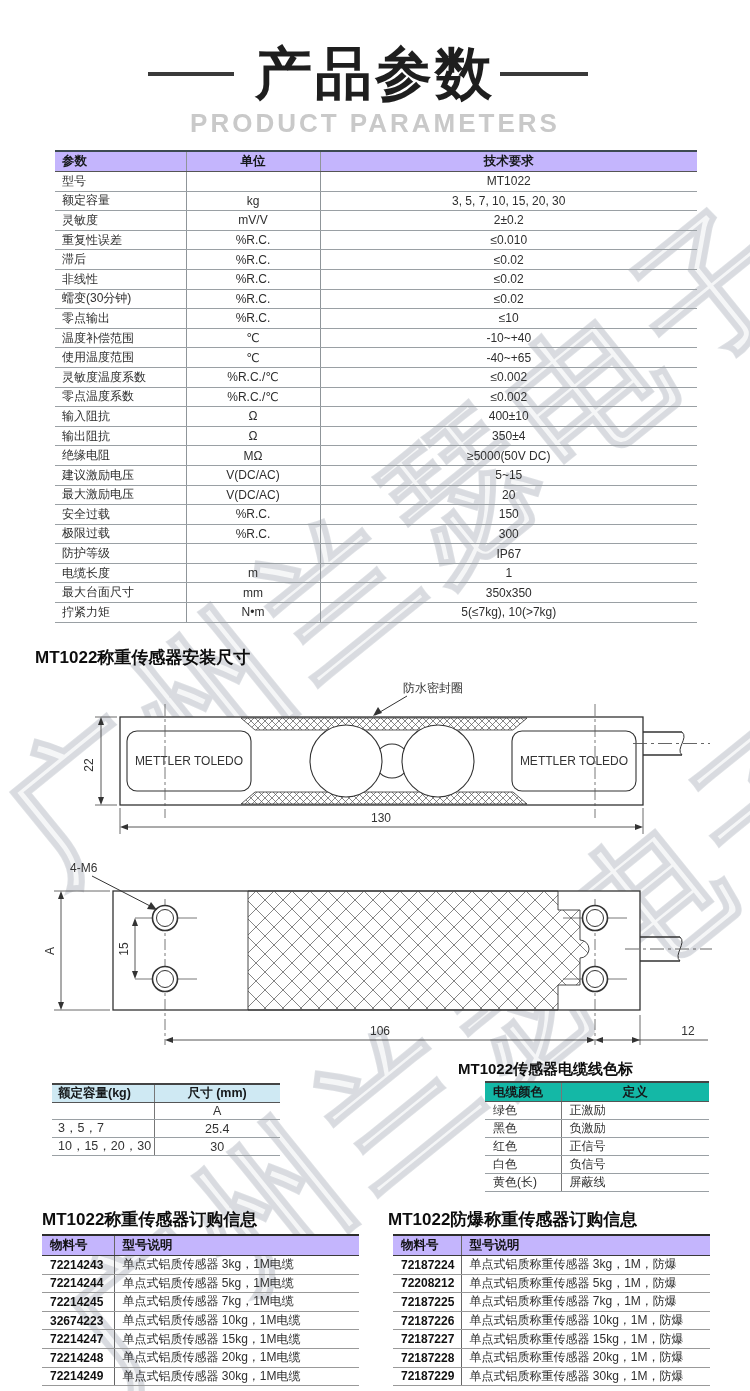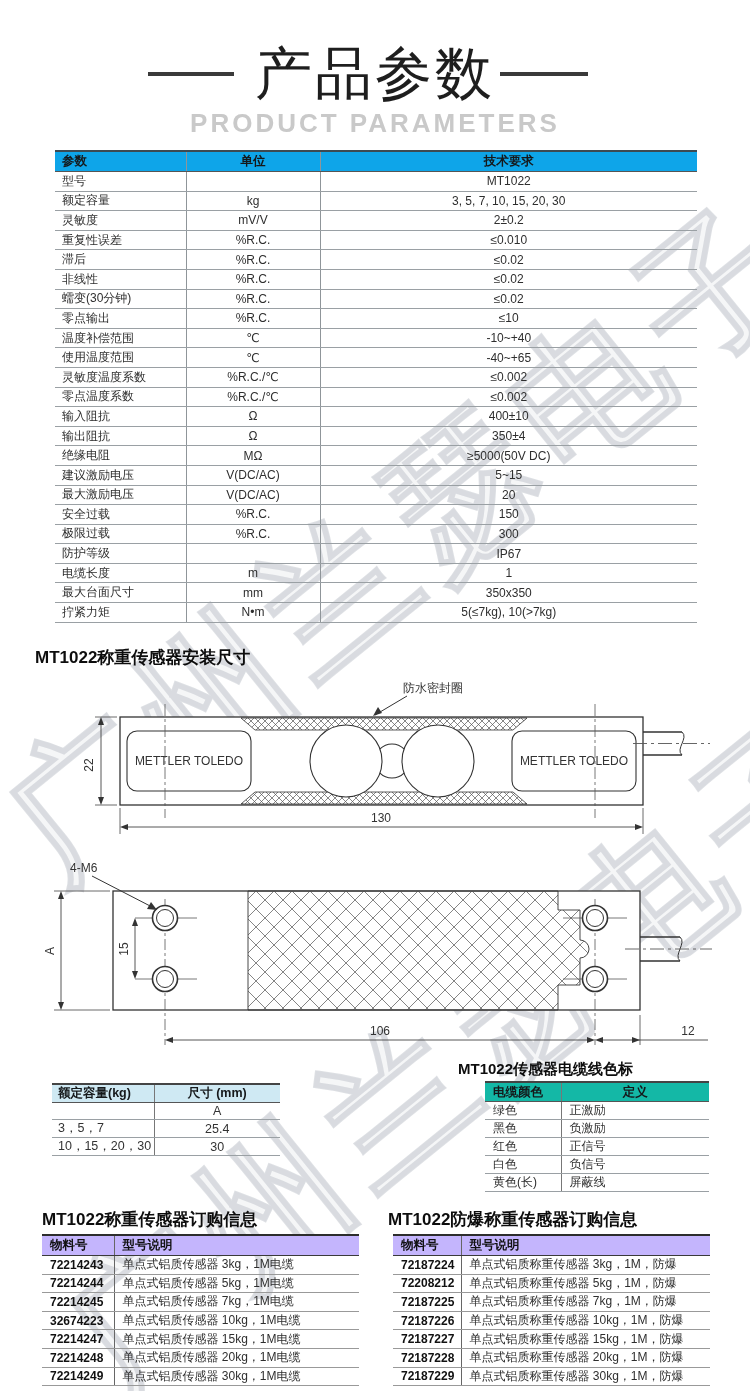--- a/index.html
+++ b/index.html
@@ -6,32 +6,32 @@
   .page{position:relative;width:750px;height:1391px;background:#fff;overflow:hidden;
         font-family:"Liberation Sans","DejaVu Sans",sans-serif;color:#333;}
   
   .wm{position:absolute;font-weight:bold;font-size:148px;letter-spacing:14px;white-space:nowrap;
       color:rgba(195,200,205,0.16);-webkit-text-stroke:1.5px rgba(175,180,190,0.40);
       transform:rotate(-39deg);pointer-events:none;z-index:0;}
   .wm1{left:-80px;top:440px;}
   .wm2{left:-20px;top:950px;}
   
   .banner-title{position:absolute;left:0;top:36px;width:750px;text-align:center;
-      font-size:57px;font-weight:400;letter-spacing:3px;color:#1e1e1e;z-index:1;}
+      font-size:57px;font-weight:700;letter-spacing:3px;color:#1e1e1e;z-index:1;}
   .banner-sub{position:absolute;left:0;top:108px;width:750px;text-align:center;
       font-size:26px;font-weight:bold;letter-spacing:3px;color:#c9c9c9;z-index:1;}
   .banner-dash{position:absolute;top:72px;height:4px;background:#3a3a3a;z-index:1;}
   .dash-l{left:148px;width:86px;}
   .dash-r{left:500px;width:88px;}
   
   table{border-collapse:collapse;table-layout:fixed;z-index:1;}
   td,th{overflow:hidden;white-space:nowrap;}
   
   .spec{position:absolute;left:55px;top:150px;width:642px;font-size:12px;}
-  .spec th{background:#0ea5e9;border-top:2px solid #3d4a52;border-bottom:1px solid #555;
+  .spec th{background:#c4b5fd;border-top:2px solid #3d4a52;border-bottom:1px solid #555;
       height:19px;font-size:12.5px;color:#15181a;padding:0;}
   .spec th:first-child{text-align:left;padding-left:7px;}
   .spec td{border-bottom:1px solid #9aa0a4;height:18.6px;padding:0;text-align:center;color:#2e2e2e;}
   .spec td:first-child{text-align:left;padding-left:7px;}
   .spec td+td,.spec th+th{border-left:1px solid #8f9599;}
   
   .sec-title{position:absolute;font-weight:bold;color:#0d0d0d;z-index:1;}
   .t-install{left:35px;top:646px;font-size:17px;}
   .t-cable{left:458px;top:1060px;font-size:15px;}
   .t-order-l{left:42px;top:1208px;font-size:17px;}

